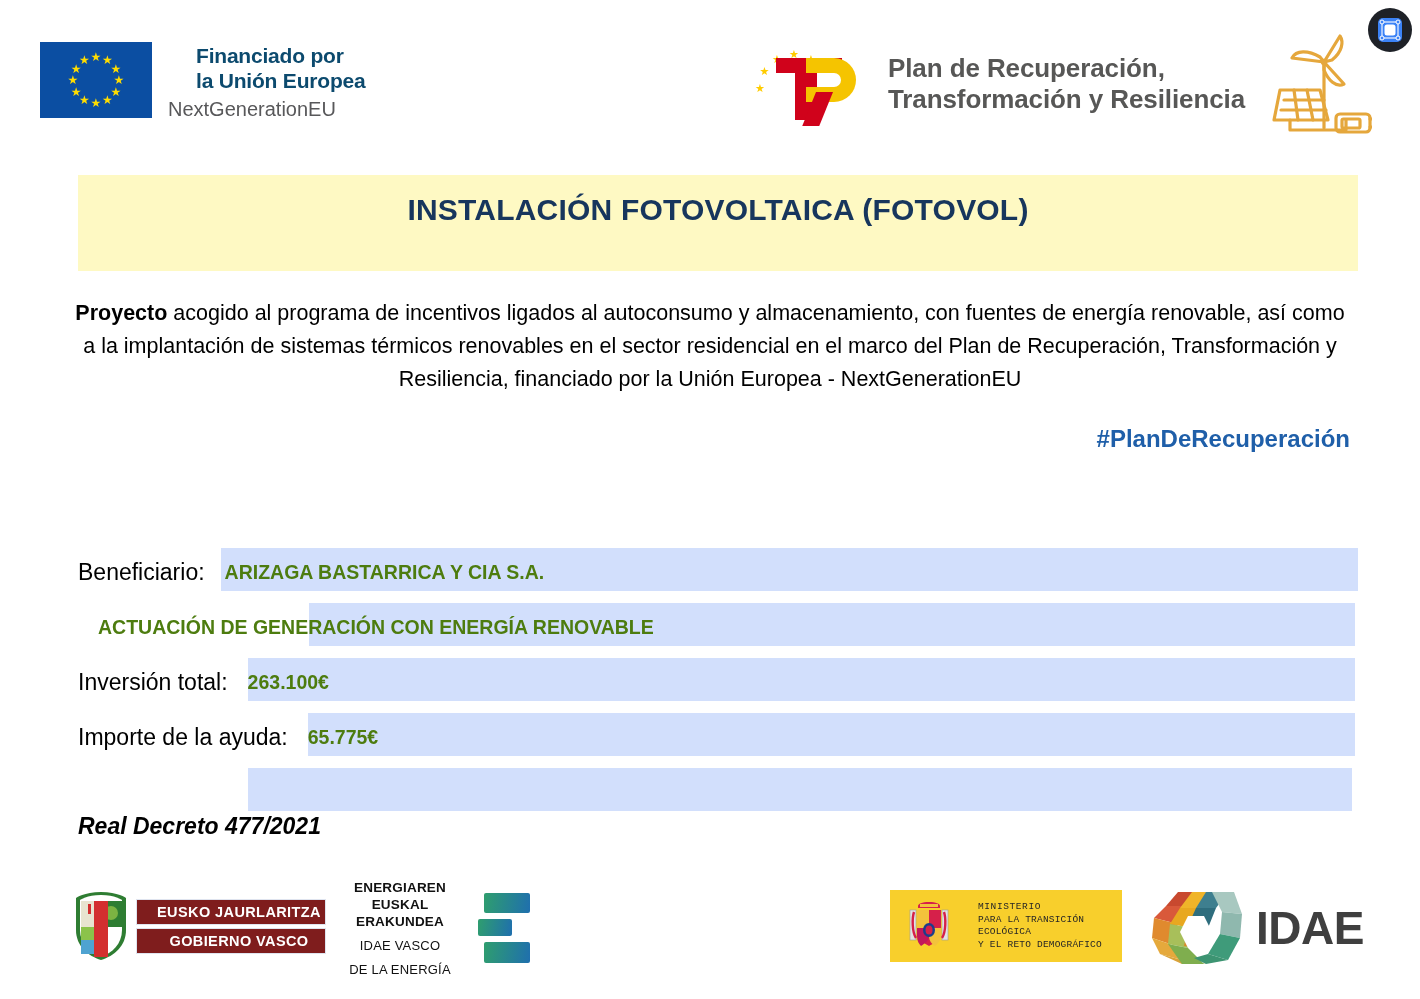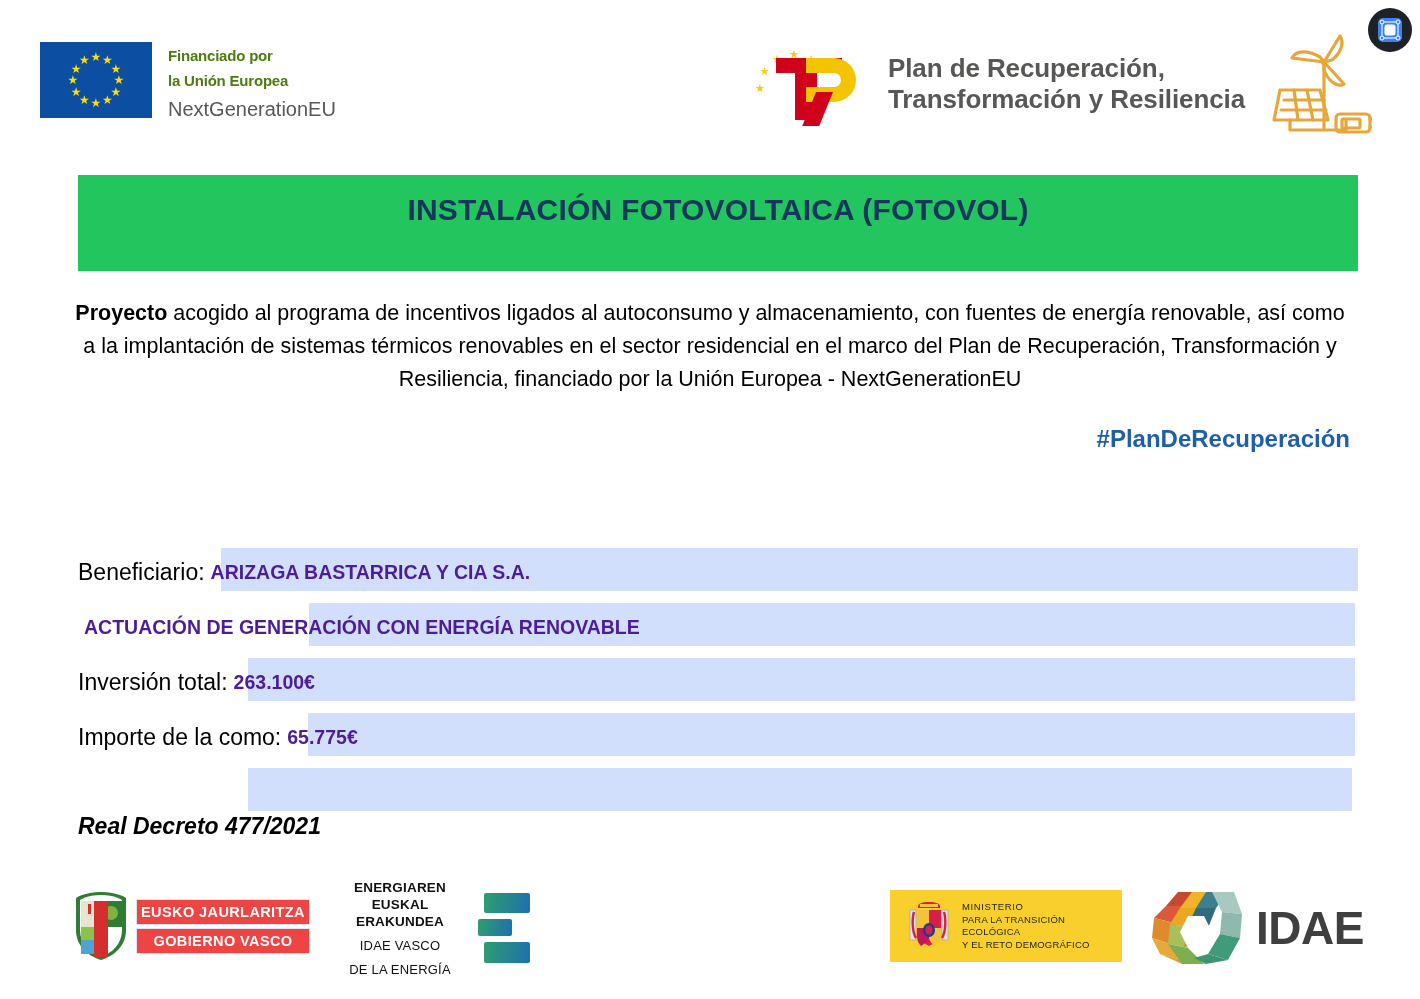--- a/index.html
+++ b/index.html
@@ -16,21 +16,21 @@
     position:absolute;left:0;top:0;width:1420px;height:160px;
   }
 
   
   .eu-block{position:absolute;left:40px;top:42px;display:flex;align-items:flex-start;}
   .eu-flag{width:112px;height:76px;background:#0b4ea2;position:relative;flex:none;}
   .eu-stars{position:absolute;left:0;top:0;width:112px;height:76px;}
   .eu-stars span{position:absolute;color:#ffdd00;font-size:12px;line-height:1;transform:translate(-50%,-50%);}
   .eu-text{margin-left:16px;padding-top:1px;}
   .eu-l1,.eu-l2{
-    font-size:15px;font-weight:bold;color:#4d7c0f;line-height:25px;letter-spacing:-0.2px;
+    font-size:21px;font-weight:bold;color:#0c4a6e;line-height:25px;letter-spacing:-0.2px;margin-left:28px;
   }
   .eu-l3{font-size:20px;color:#58585a;line-height:25px;margin-top:4px;}
 
   
   .prtr{position:absolute;left:748px;top:44px;display:flex;align-items:center;}
   .prtr-mark{position:relative;width:110px;height:80px;flex:none;}
   .prtr-arc span{position:absolute;color:#ffcc00;font-size:11px;line-height:1;transform:translate(-50%,-50%);}
   .prtr-T{position:absolute;left:28px;top:14px;width:66px;height:15px;background:#d0021b;}
   .prtr-Tstem{position:absolute;left:47px;top:14px;width:22px;height:62px;background:#d0021b;}
   .prtr-Rbowl{
@@ -52,21 +52,21 @@
 
   
   .badge{
     position:absolute;left:1368px;top:8px;width:44px;height:44px;border-radius:50%;
     background:#1e2127;display:flex;align-items:center;justify-content:center;
   }
 
   
   .title-banner{
     position:absolute;left:78px;top:175px;width:1280px;height:96px;
-    background:#22c55e;
+    background:#fef9c3;
   }
   .title-banner h1{
     margin:0;padding-top:18px;text-align:center;
     font-size:30px;font-weight:bold;color:#17365d;letter-spacing:0.2px;
   }
 
   
   .para{
     position:absolute;left:70px;top:297px;width:1280px;
     text-align:center;font-size:21.5px;line-height:33px;color:#000000;
@@ -83,60 +83,60 @@
   .rows{position:absolute;left:78px;top:545px;width:1280px;}
   .row{position:relative;height:55px;}
   .row .hl{
     position:absolute;top:3px;height:43px;background:#d2dffc;
   }
   .row .line{
     position:absolute;left:0;top:0;height:55px;display:flex;align-items:center;
     white-space:nowrap;
   }
   .row .lbl{font-size:23px;color:#000000;}
-  .row .val{font-size:19.5px;font-weight:bold;color:#4c1d95;margin-left:6px;}
+  .row .val{font-size:19.5px;font-weight:bold;color:#4d7c0f;margin-left:20px;}
 
   
   .decreto{
     position:absolute;left:78px;top:813px;
     font-size:23px;font-style:italic;font-weight:bold;color:#000000;
   }
 
   
   .footer{position:absolute;left:0;top:878px;width:1420px;height:110px;}
 
   
   .gv{position:absolute;left:70px;top:10px;width:240px;height:76px;display:flex;align-items:center;}
   .gv-shield{width:62px;height:72px;position:relative;flex:none;}
   .gv-bars{margin-left:4px;}
   .gv-bar{
-    width:172px;height:24px;background:#ef4444;color:#ffffff;font-size:14.5px;
+    width:172px;height:24px;background:#7f1d1d;color:#ffffff;font-size:14.5px;
     font-weight:bold;display:flex;align-items:center;justify-content:center;
-    letter-spacing:0.4px;border:1px solid #dfe4ef;
+    letter-spacing:0.4px;border:1px solid #dfe4ef;padding-left:16px;
   }
   .gv-bar+.gv-bar{margin-top:3px;}
 
   
   .eve{position:absolute;left:330px;top:8px;width:200px;height:84px;display:flex;align-items:center;}
   .eve-txt{text-align:center;width:140px;}
   .eve-b{font-size:13.5px;font-weight:bold;color:#111;line-height:17px;letter-spacing:0.2px;}
   .eve-n{font-size:13px;color:#111;line-height:17px;margin-top:7px;letter-spacing:0.2px;}
   .eve-mark{margin-left:8px;width:52px;height:74px;position:relative;}
   .eve-mark i{position:absolute;display:block;border-radius:2px;}
   .eve-m1{left:6px;top:2px;width:46px;height:20px;background:linear-gradient(100deg,#2f9e6e,#1f6fae);}
   .eve-m2{left:0px;top:28px;width:34px;height:17px;background:linear-gradient(100deg,#2f9e6e,#1f6fae);}
   .eve-m3{left:6px;top:51px;width:46px;height:21px;background:linear-gradient(100deg,#2f9e6e,#1f6fae);}
 
   
   .min{
     position:absolute;left:890px;top:12px;width:232px;height:72px;background:#f8cf2c;
     display:flex;align-items:center;
   }
   .min-shield{width:50px;height:56px;margin-left:14px;position:relative;flex:none;}
-  .min-txt{margin-left:8px;}
+  .min-txt{margin-left:24px;font-family:Liberation Mono, monospace;}
   .min-txt div{font-size:9.5px;color:#262626;line-height:12.5px;letter-spacing:0.2px;}
   .min-txt div:first-child{letter-spacing:0.6px;}
 
   
   .idae{position:absolute;left:1148px;top:8px;width:240px;height:84px;display:flex;align-items:center;}
   .idae-mark{width:96px;height:80px;flex:none;}
   .idae-txt{
     margin-left:12px;font-size:46px;font-weight:bold;color:#3f3f3f;letter-spacing:-0.5px;
     line-height:46px;
   }
@@ -259,21 +259,21 @@
     <div class="row">
       <div class="hl" style="left: 170px; width: 1107px;"></div>
       <div class="line">
         <span class="lbl">Inversión total:</span>
         <span class="val">263.100€</span>
       </div>
     </div>
     <div class="row">
       <div class="hl" style="left: 230px; width: 1047px;"></div>
       <div class="line">
-        <span class="lbl">Importe de la como:</span>
+        <span class="lbl">Importe de la ayuda:</span>
         <span class="val">65.775€</span>
       </div>
     </div>
     <div class="row">
       <div class="hl" style="left: 170px; width: 1104px;"></div>
     </div>
   </div>
 
 <div class="decreto">Real Decreto 477/2021</div>
 

